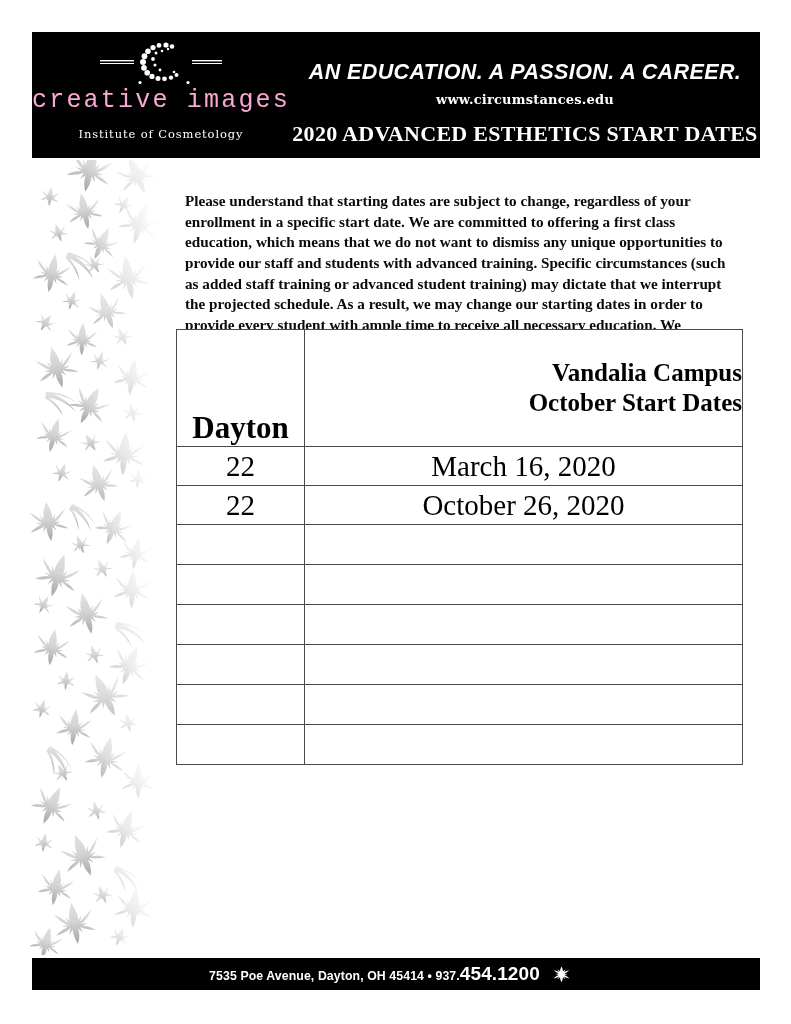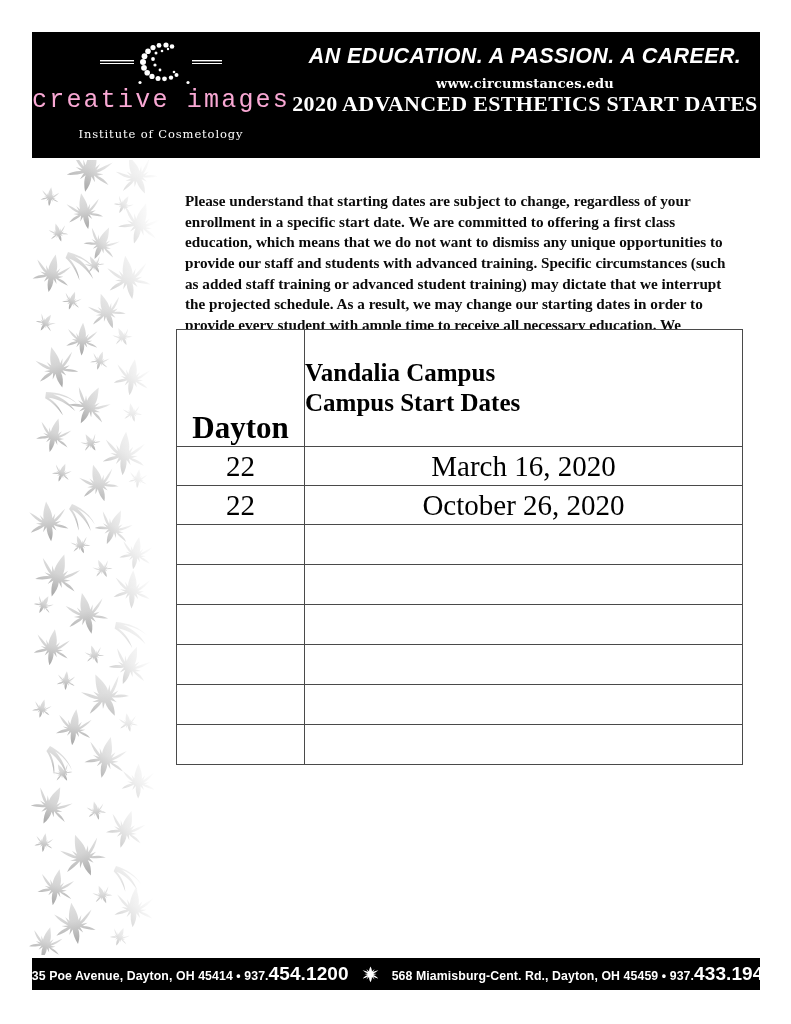--- a/index.html
+++ b/index.html
@@ -84,33 +84,35 @@
     padding-top: 12px;
     box-sizing: border-box;
   }
   .tagline {
     font-family: "Liberation Sans", sans-serif;
     font-style: italic;
     font-weight: bold;
     font-size: 21.5px;
     letter-spacing: 0.4px;
     white-space: nowrap;
+    margin-top: 16px;
   }
   .website {
     font-family: "DejaVu Serif", serif;
     font-weight: bold;
     font-size: 13px;
     margin-top: 7px;
     letter-spacing: 0.2px;
     white-space: nowrap;
   }
   .doc-title {
     font-family: "Liberation Serif", serif;
     font-weight: bold;
     font-size: 22px;
+    margin-top: 14px;
     letter-spacing: 0.3px;
     white-space: nowrap;
   }
 
   
   .disclaimer {
     position: absolute;
     left: 185px;
     top: 176px;
     width: 548px;
@@ -147,21 +149,21 @@
     vertical-align: bottom;
     text-align: center;
     font-weight: bold;
     font-size: 31px;
     font-family: "Liberation Serif", serif;
     padding-bottom: 4px;
   }
   .head-campus {
     height: 116px;
     vertical-align: middle;
-    text-align: left;
+    text-align: right;
     font-weight: bold;
     font-size: 25px;
     font-family: "Liberation Serif", serif;
     line-height: 1.22;
     padding-bottom: 10px;
   }
   .data-cell {
     height: 38px;
     text-align: center;
     vertical-align: middle;
@@ -376,21 +378,21 @@
 <table class="schedule-table">
   <colgroup>
     <col class="col-weeks">
     <col class="col-dates">
   </colgroup>
   <thead>
     <tr>
       <td class="head-weeks">Dayton</td>
       <td class="head-campus">
         <div>Vandalia Campus</div>
-        <div>Campus Start Dates</div>
+        <div>October Start Dates</div>
       </td>
     </tr>
   </thead>
   <tbody>
     <tr>
       <td class="data-cell">22</td>
       <td class="data-cell">March 16, 2020</td>
     </tr>
     <tr>
       <td class="data-cell">22</td>
@@ -438,17 +440,13 @@
                  C14.3,12.1 12.6,11.5 11.1,10.6 L12.6,13.6 L9.9,11.0
                  C10.1,12.4 9.6,14.0 8.5,16.2 C7.4,14.0 6.9,12.4 7.1,11.0
                  L4.4,13.6 L5.9,10.6 C4.4,11.5 2.7,12.1 0.6,12.4
                  C2.4,10.8 4.1,9.6 5.8,9.0 L2.4,8.0 L5.8,7.5
                  C4.1,6.9 2.4,5.8 0.6,4.2 C2.7,4.5 4.4,5.1 5.9,6.0
                  L4.4,3.0 L7.1,5.6 C6.9,4.2 7.4,2.6 8.5,0.4 Z"></path>
       </g>
     </svg>
   </span>
 
-  <span class="footer-line">
-    <span>568 Miamisburg-Cent. Rd., Dayton, OH 45459 • 937.</span>
-      <span class="phone-big">433.1944</span>
-  </span>
 </div>
 
 </body></html>

